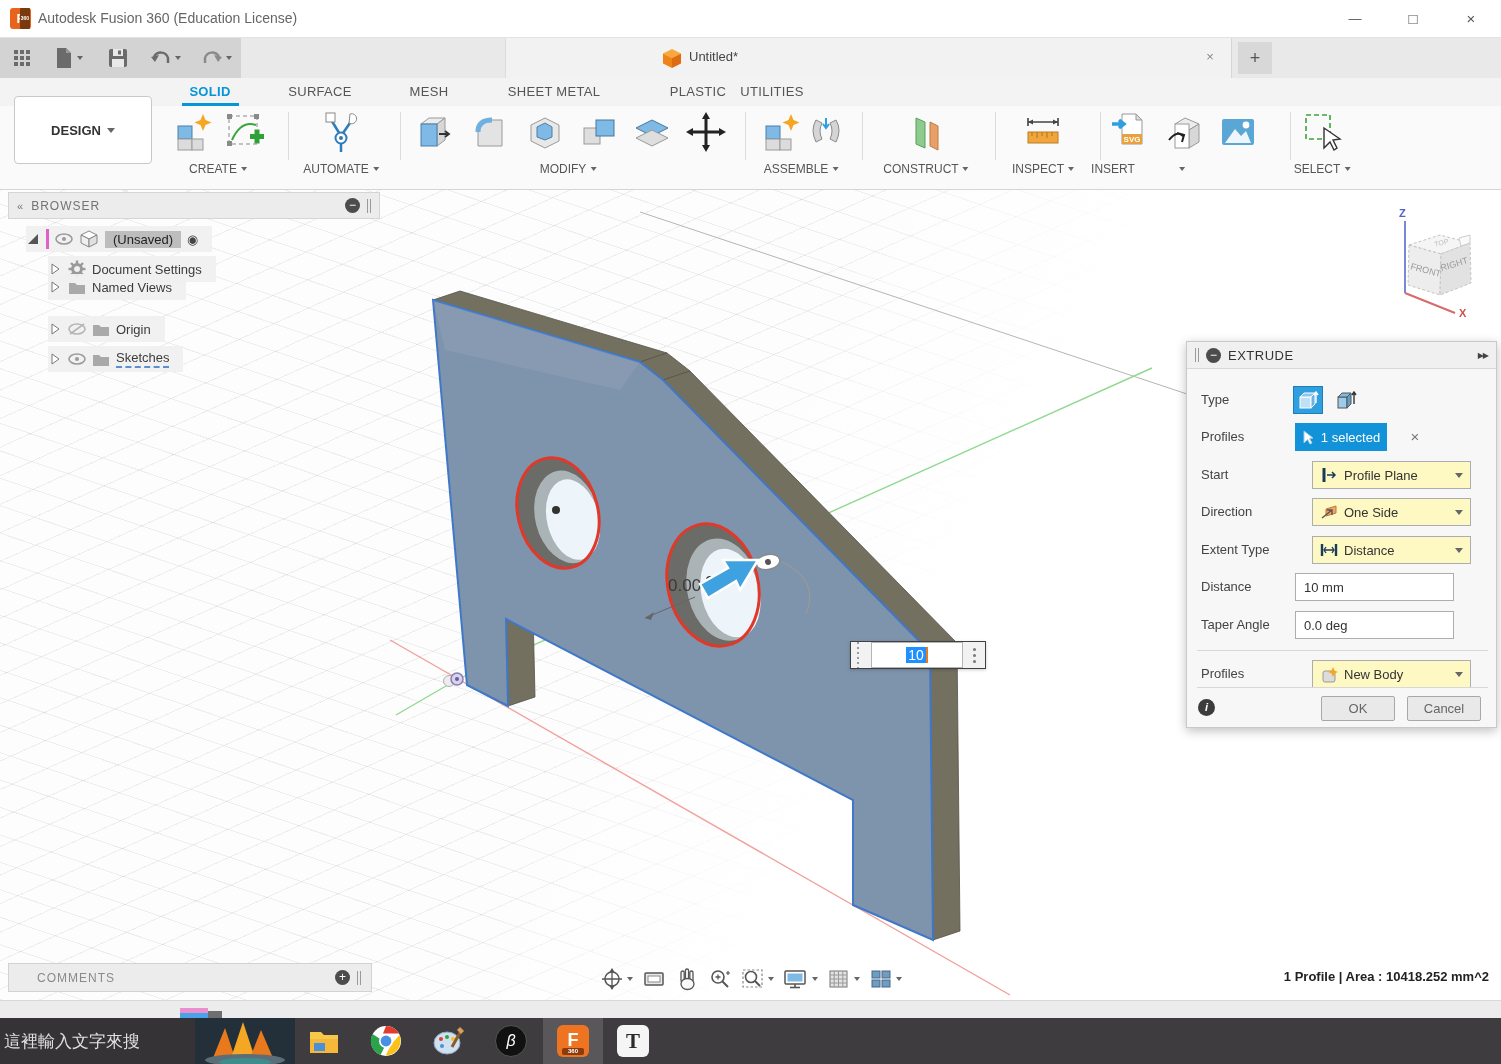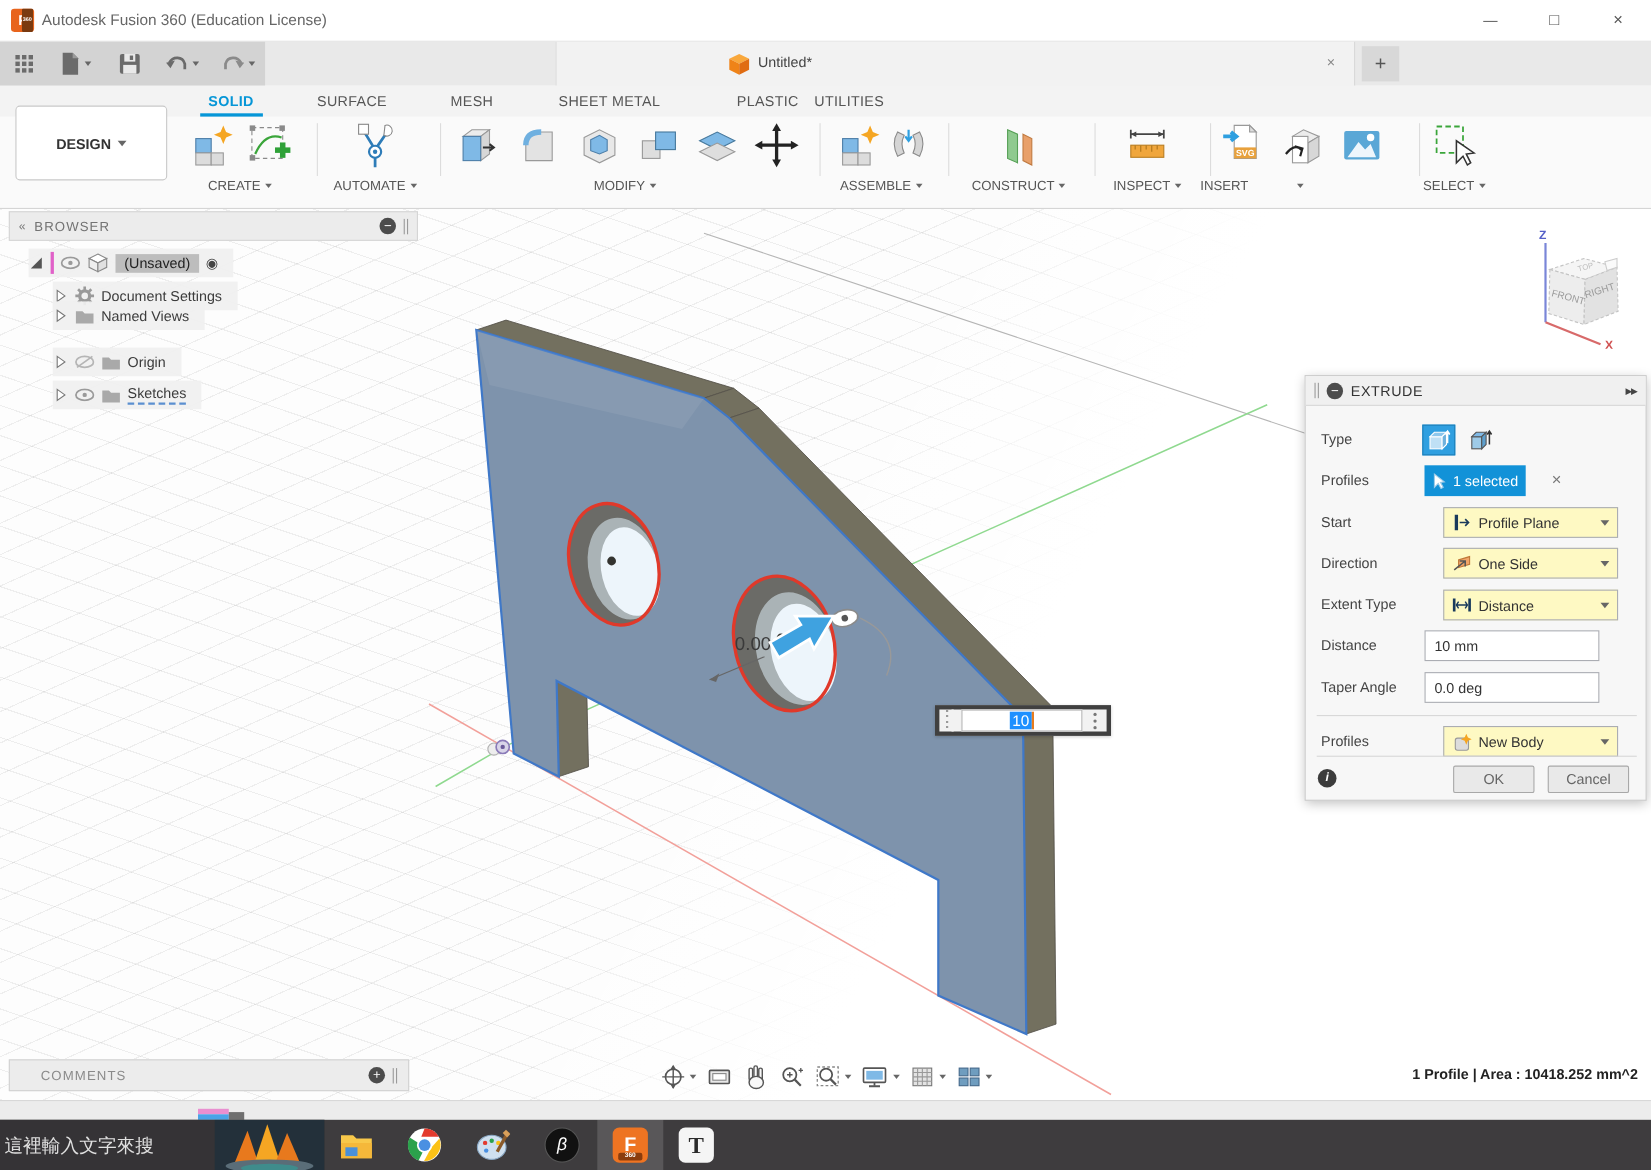--- a/index.html
+++ b/index.html
@@ -80,21 +80,21 @@
   .dfield { position:absolute; left:108px; top:0; width:159px; height:28px; background:#fff; border:1px solid #abadb3; font-size:13px; color:#333; padding:0 8px; font-family:"Liberation Sans",sans-serif; }
   .typebtn { position:absolute; top:0; width:30px; height:28px; border:1px solid transparent; display:flex; align-items:center; justify-content:center; }
   .typebtn.sel { background:#2f9fe0; border-color:#1c7fb8; }
   .profilesbtn { position:absolute; left:108px; top:0; width:92px; height:28px; background:#1292d8; color:#fff; display:flex; align-items:center; justify-content:center; gap:6px; font-size:13px; }
   .clearx { position:absolute; left:218px; top:4px; width:20px; height:20px; color:#777; font-size:15px; text-align:center; line-height:20px; }
   .ddivider { position:absolute; left:10px; width:291px; height:1px; background:#d8d8d8; }
   .dbtn { position:absolute; top:354px; width:74px; height:25px; background:#e9e9e9; border:1px solid #a8a8a8; border-radius:2px; font-size:13px; color:#666; text-align:center; line-height:23px; }
   .info-circle { position:absolute; left:11px; top:357px; width:17px; height:17px; border-radius:50%; background:#3c3c3c; color:#fff; font-size:11px; font-style:italic; font-weight:bold; text-align:center; line-height:17px; }
 
   
-  .dim-input { position:absolute; left:850px; top:451px; width:160px; height:28px; background:#f2f2f2; border:4px solid #404040; box-shadow:0 1px 3px rgba(0,0,0,.2); display:flex; }
+  .dim-input { position:absolute; left:850px; top:451px; width:136px; height:28px; background:#f2f2f2; border:1px solid #404040; box-shadow:0 1px 3px rgba(0,0,0,.2); display:flex; }
   .dim-grip { width:20px; height:100%; background:repeating-linear-gradient(to bottom, #9a9a9a 0 2px, transparent 2px 5px), repeating-linear-gradient(to bottom, transparent 0 2px, #f2f2f2 2px 5px); background-size:2px 100%, 2px 100%; background-position:6px 0, 11px 0; background-repeat:no-repeat; }
   .dim-field { flex:1; background:#fff; border:1px solid #b5b5b5; display:flex; align-items:center; justify-content:center; }
   .dim-sel { background:#1e90ff; color:#fff; font-size:14px; padding:0 2px; }
   .dim-caret { width:2px; height:16px; background:#e87c1e; }
   .dim-dots { width:22px; display:flex; flex-direction:column; align-items:center; justify-content:center; gap:3px; }
   .dim-dots i { width:3px; height:3px; border-radius:50%; background:#777; }
 
   
   .viewcube { position:absolute; left:1385px; top:15px; width:110px; height:112px; }
 

